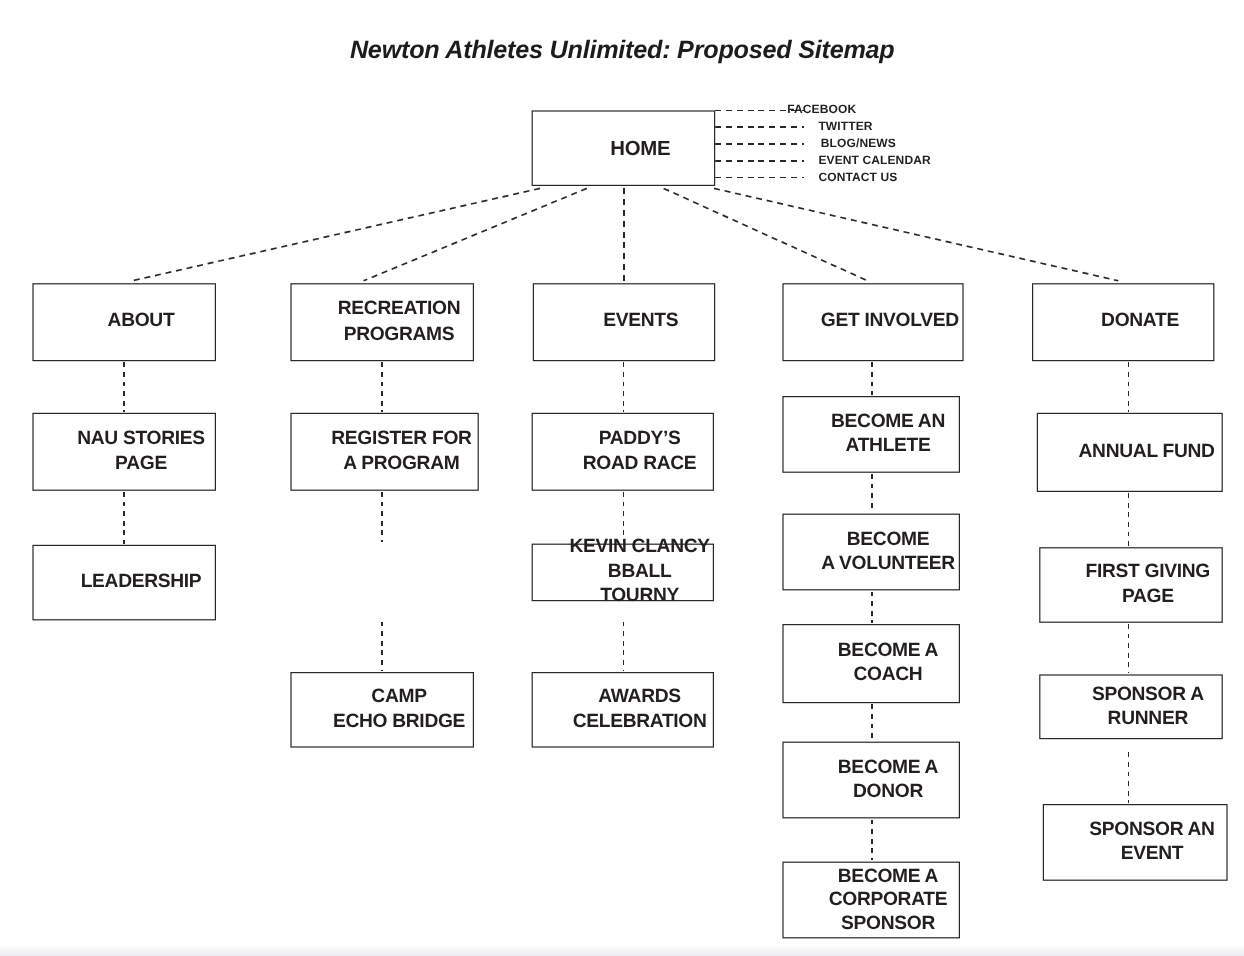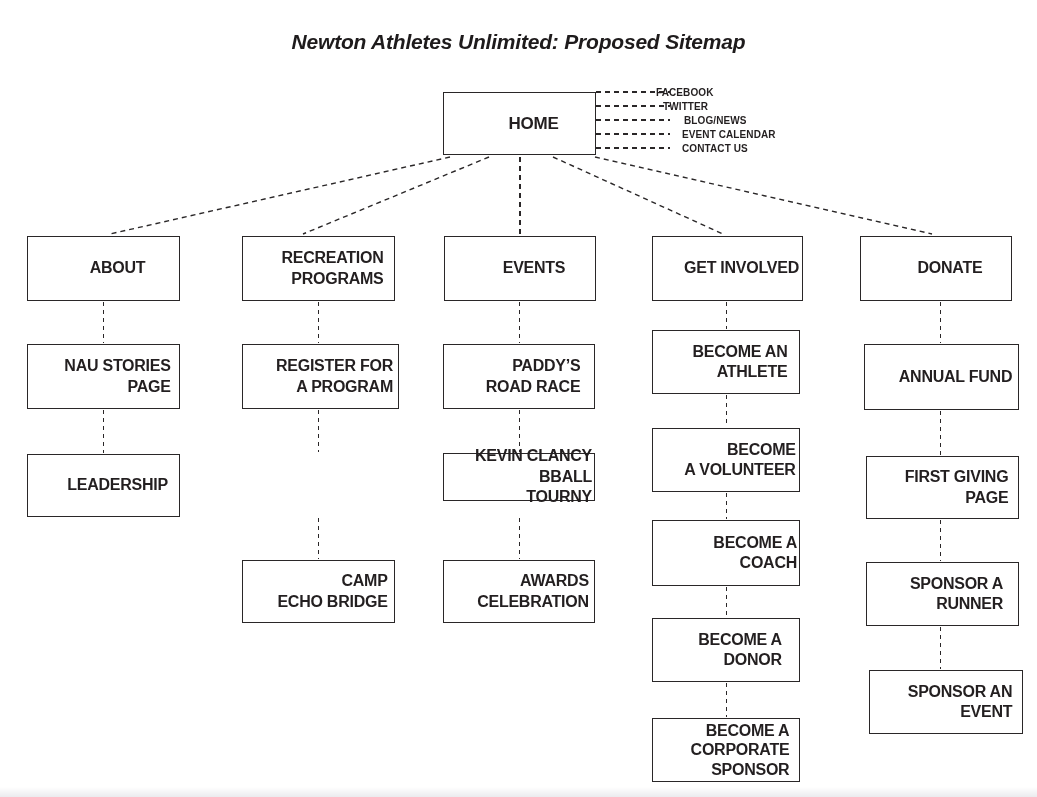--- a/index.html
+++ b/index.html
@@ -26,21 +26,21 @@
     position:absolute;left:0;top:0;width:1037px;height:797px;
   }
   .node{
     position:absolute;
     box-sizing:border-box;
     border:1.5px solid #2a2728;
     background:#ffffff;
     display:flex;
     align-items:center;
     justify-content:center;
-    text-align:right;
+    text-align:center;
     padding-left:28px;
   }
   .node .lbl{
     white-space:pre-line;
     font-size:16px;
     font-weight:700;
     letter-spacing:-0.25px;
     line-height:1.28;
     color:#231f20;
     padding:0 2px;
@@ -102,21 +102,21 @@
     <line x1="940.5" y1="411" x2="940.5" y2="455" stroke-dasharray="4,4" shape-rendering="crispEdges"></line>
     <line x1="940.5" y1="520" x2="940.5" y2="561" stroke-dasharray="4,4" shape-rendering="crispEdges"></line>
     <line x1="940.5" y1="627" x2="940.5" y2="669" stroke-dasharray="4,4" shape-rendering="crispEdges"></line>
   </svg>
 
   <div class="node" style="left:443px;top:92px;width:153px;height:63px">
     <span class="lbl" style="font-size:17px">HOME</span>
   </div>
 
   <span class="quick-link" style="left:656px;top:92px">FACEBOOK</span>
-  <span class="quick-link" style="left:663px;top:106px">TWITTER</span>
+  <span class="quick-link" style="left:682px;top:106px">TWITTER</span>
   <span class="quick-link" style="left:684px;top:120px">BLOG/NEWS</span>
   <span class="quick-link" style="left:682px;top:134px">EVENT CALENDAR</span>
   <span class="quick-link" style="left:682px;top:148px">CONTACT US</span>
 
   <div class="node" style="left:27px;top:236px;width:153px;height:65px">
     <span class="lbl">ABOUT</span>
   </div>
   <div class="node" style="left:27px;top:344px;width:153px;height:65px">
     <span class="lbl">NAU STORIES
 PAGE</span>
@@ -181,21 +181,21 @@
   <div class="node" style="left:860px;top:236px;width:152px;height:65px">
     <span class="lbl">DONATE</span>
   </div>
   <div class="node" style="left:864px;top:344px;width:155px;height:66px">
     <span class="lbl">ANNUAL FUND</span>
   </div>
   <div class="node" style="left:866px;top:456px;width:153px;height:63px">
     <span class="lbl">FIRST GIVING
 PAGE</span>
   </div>
-  <div class="node" style="left:866px;top:562px;width:153px;height:64px">
+  <div class="node" style="left:866px;top:562px;width:153px;height:54px">
     <span class="lbl">SPONSOR A
 RUNNER</span>
   </div>
   <div class="node" style="left:869px;top:670px;width:154px;height:64px">
     <span class="lbl">SPONSOR AN
 EVENT</span>
   </div>
 
   <div class="page-bottom-shade"></div>
 </div>

